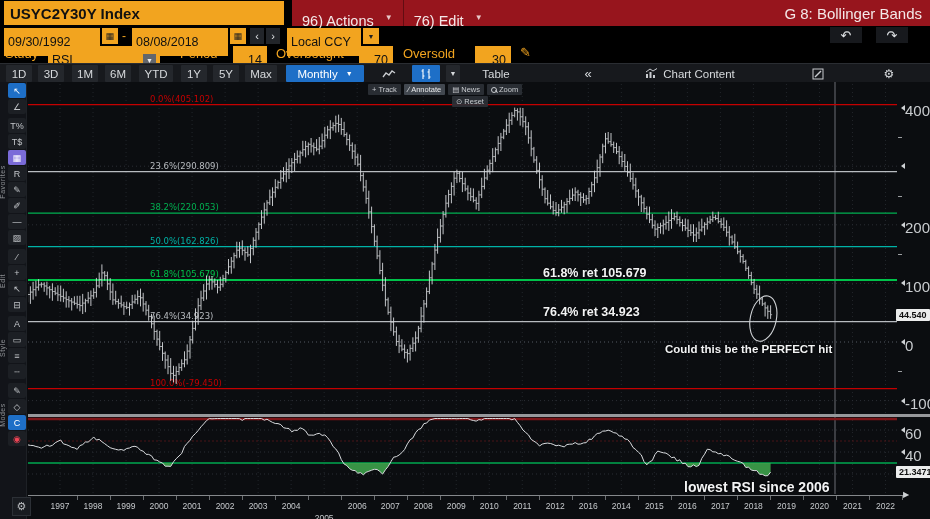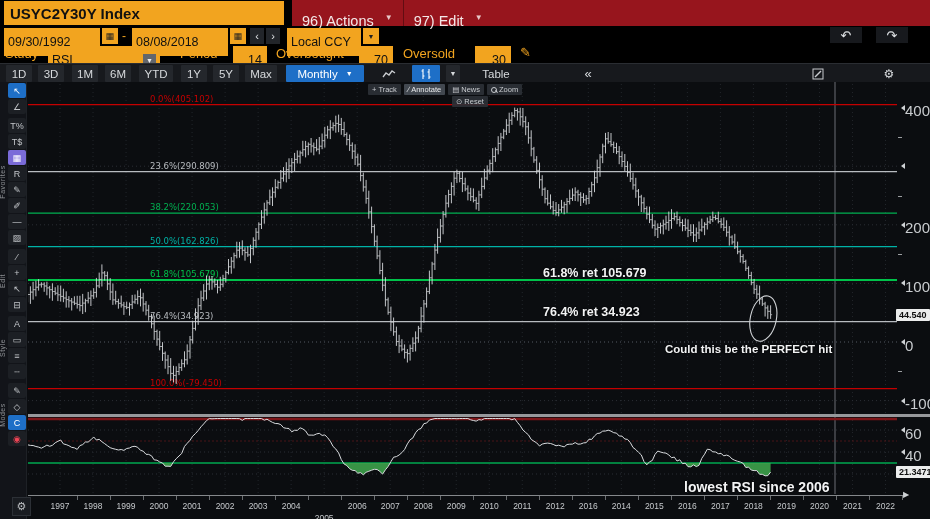--- a/index.html
+++ b/index.html
@@ -83,23 +83,24 @@
 
   <div id="row-title" class="abs">
     <div id="sec-title" class="abs amberbox">USYC2Y30Y Index</div>
     <div id="redbar" class="abs">
       <div class="rbtn">
         <span>96) Actions</span>
         <span class="caret">▼</span>
       </div>
       <div class="sep"></div>
       <div class="rbtn">
-        <span>97) Edit</span>
+        <span>76) Edit</span>
         <span class="caret">▼</span>
       </div>
+      <div id="g-title">G 8: Bollinger Bands</div>
     </div>
   </div>
 
   <div id="row-dates" class="abs">
     <div class="abs amberbox fld" style="left:4px;top:1px;width:96px;">09/30/1992</div>
     <div class="abs amberbox" style="left:102px;top:1px;width:16px;height:16px;justify-content:center;font-size:9px;color:#222;">▦</div>
     <div class="abs amblabel" style="left:122px;top:2px;font-size:12px;">-</div>
     <div class="abs amberbox fld" style="left:132px;top:1px;width:96px;">08/08/2018</div>
     <div class="abs amberbox" style="left:230px;top:1px;width:16px;height:16px;justify-content:center;font-size:9px;color:#222;">▦</div>
     <div class="abs sqbtn" style="left:250px;top:1px;width:14px;">‹</div>
@@ -137,20 +138,27 @@
         </svg>
     </div>
     <div class="tbtn blue tico" style="left:412px;width:28px;">
       <svg width="12" height="12" viewBox="0 0 12 12">
           <path d="M3 1v10M1.5 3h1.5M3 8h1.5M9 1v10M7.5 4h1.5M9 9h1.5" stroke="#fff" stroke-width="1.1" fill="none"></path>
         </svg>
     </div>
     <div class="tbtn" style="left:446px;width:14px;font-size:7px;">▼</div>
     <div class="tbtn" style="left:470px;width:52px;background:#17191d;">Table</div>
     <div class="tbtn" style="left:575px;width:26px;background:#17191d;font-size:13px;">«</div>
+    <div class="tbtn tico" style="left:628px;width:124px;background:#17191d;gap:5px;">
+      <svg width="13" height="11" viewBox="0 0 13 11">
+          <path d="M1 10h2V6H1zM4.5 10h2V4h-2zM8 10h2V7H8z" fill="#c9ccd0"></path>
+          <polyline points="1,4 5,1 8,3 12,0.5" fill="none" stroke="#c9ccd0" stroke-width="1"></polyline>
+        </svg>
+      <span>Chart Content</span>
+    </div>
     <div class="tbtn tico" style="left:806px;width:24px;background:#17191d;">
       <svg width="12" height="12" viewBox="0 0 12 12">
           <rect x="1" y="1" width="10" height="10" fill="none" stroke="#c9ccd0"></rect>
           <path d="M3 9L9 3" stroke="#c9ccd0" stroke-width="1.4"></path>
         </svg>
     </div>
     <div class="tbtn" style="left:878px;width:22px;background:#17191d;font-size:12px;">⚙</div>
   <div class="tbtn" style="left: 6px; width: 26px;">1D</div><div class="tbtn" style="left: 38px; width: 26px;">3D</div><div class="tbtn" style="left: 72px; width: 26px;">1M</div><div class="tbtn" style="left: 105px; width: 26px;">6M</div><div class="tbtn" style="left: 139px; width: 34px;">YTD</div><div class="tbtn" style="left: 181px; width: 26px;">1Y</div><div class="tbtn" style="left: 213px; width: 26px;">5Y</div><div class="tbtn" style="left: 245px; width: 32px;">Max</div></div>
 
   <div id="workspace" class="abs">

